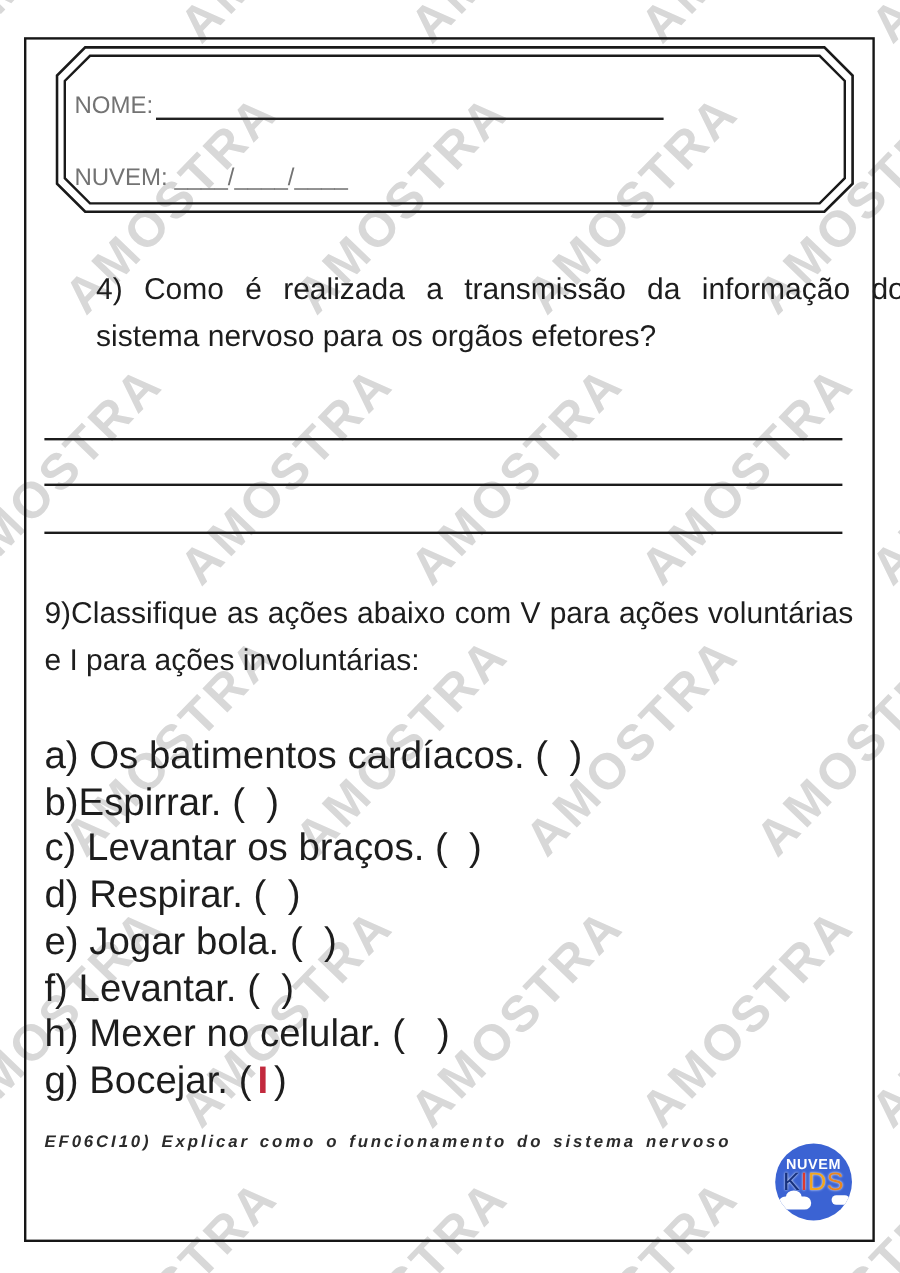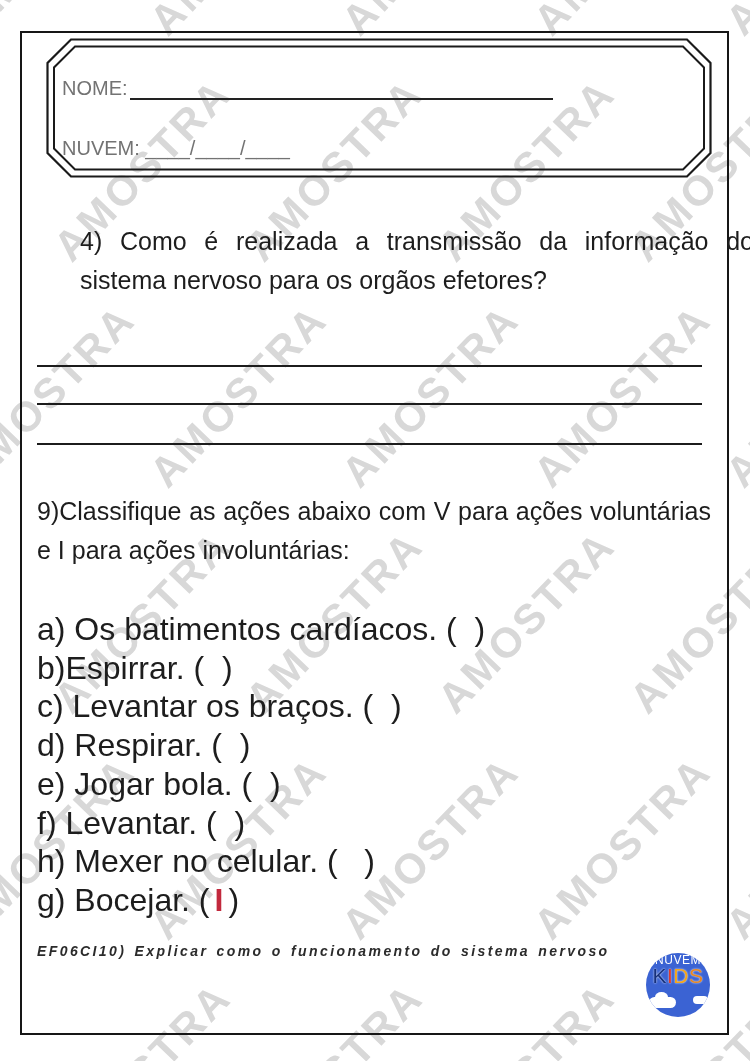--- a/index.html
+++ b/index.html
@@ -96,22 +96,23 @@
   .footer-line { white-space: pre; }
   #logo {
     position: absolute;
     left: 624px; top: 920px;
     width: 64px; height: 64px;
     border-radius: 50%;
     overflow: hidden;
     text-align: center;
   }
   #logo-top {
+    margin-top: 10px;
     font-size: 12px;
-    font-weight: normal;
+    font-weight: bold;
     letter-spacing: 0.5px;
     color: #ffffff;
   }
   #logo-kids {
     margin-top: -3px;
     font-size: 21px;
     font-weight: 400;
     letter-spacing: 0.5px;
     text-shadow: 0 0 2px #ffffff;
   }

